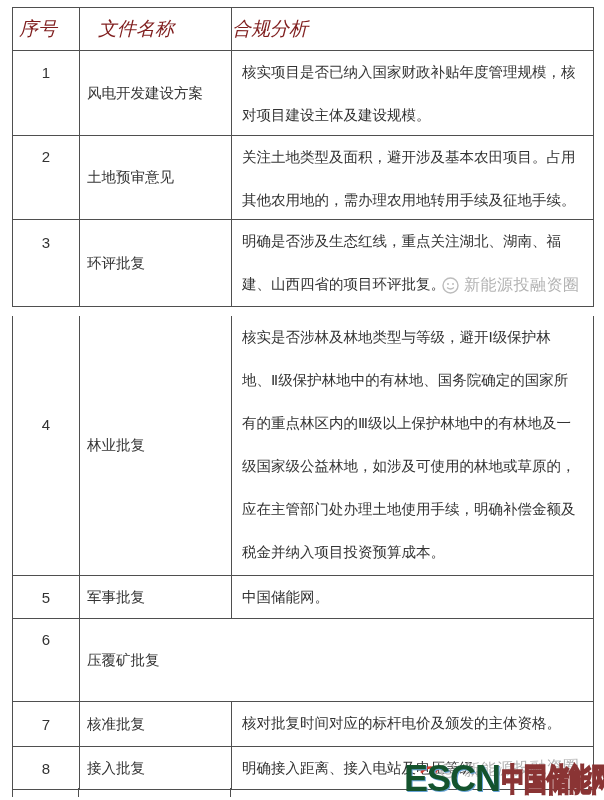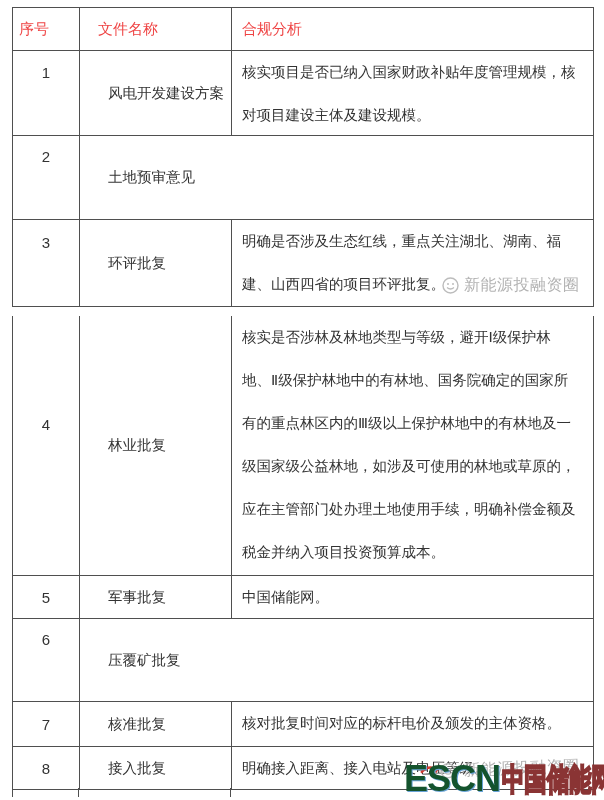--- a/index.html
+++ b/index.html
@@ -21,28 +21,28 @@
     grid-template-columns:66px 152px 1fr;
     box-sizing:border-box;
     overflow:hidden;
   }
   .trow + .trow{border-top:1px solid #4f4f4f;}
   .tbl-b .trow:first-child{border-top:none;}
   .cell{box-sizing:border-box;overflow:hidden;}
   .cell.c2,.cell.c3{border-left:1px solid #4f4f4f;}
   
   .header{height:42px;}
-  .header .cell{display:flex;align-items:center;font-size:15px;color:#ef4444;}
+  .header .cell{display:flex;align-items:center;font-size:19px;color:#7f1d1d;font-style:italic;}
   .header .c1{padding-left:6px;}
   .header .c2{padding-left:18px;}
-  .header .c3{padding-left:10px;}
+  .header .c3{}
   
   .c-no{display:flex;align-items:center;justify-content:center;font-size:15px;}
   .raised .c-no .no-inner{transform:translateY(-21px);}
-  .c-name{display:flex;align-items:center;padding-left:28px;font-size:14.5px;}
+  .c-name{display:flex;align-items:center;padding-left:7px;font-size:14.5px;}
   .c-an{
     padding:0 16px 0 10px;
     font-size:14.5px;line-height:43px;
     letter-spacing:0px;
     text-align:left;
   }
   
   .wm{
     position:absolute;display:flex;align-items:center;gap:4px;
     color:#b3b3b3;font-size:16px;white-space:nowrap;z-index:4;
@@ -90,20 +90,21 @@
       </div>
     <div class="cell c3 c-an">核实项目是否已纳入国家财政补贴年度管理规模，核对项目建设主体及建设规模。</div>
   </div>
     <div class="trow raised" style="height: 84px;">
     <div class="cell c1 c-no">
         <span class="no-inner">2</span>
       </div>
     <div class="cell c2 c-name">
         <span>土地预审意见</span>
       </div>
+    <div class="cell c3 c-an">关注土地类型及面积，避开涉及基本农田项目。占用其他农用地的，需办理农用地转用手续及征地手续。</div>
   </div>
     <div class="trow raised" style="height: 87px;">
     <div class="cell c1 c-no">
         <span class="no-inner">3</span>
       </div>
     <div class="cell c2 c-name">
         <span>环评批复</span>
       </div>
     <div class="cell c3 c-an">明确是否涉及生态红线，重点关注湖北、湖南、福建、山西四省的项目环评批复。</div>
   </div>

